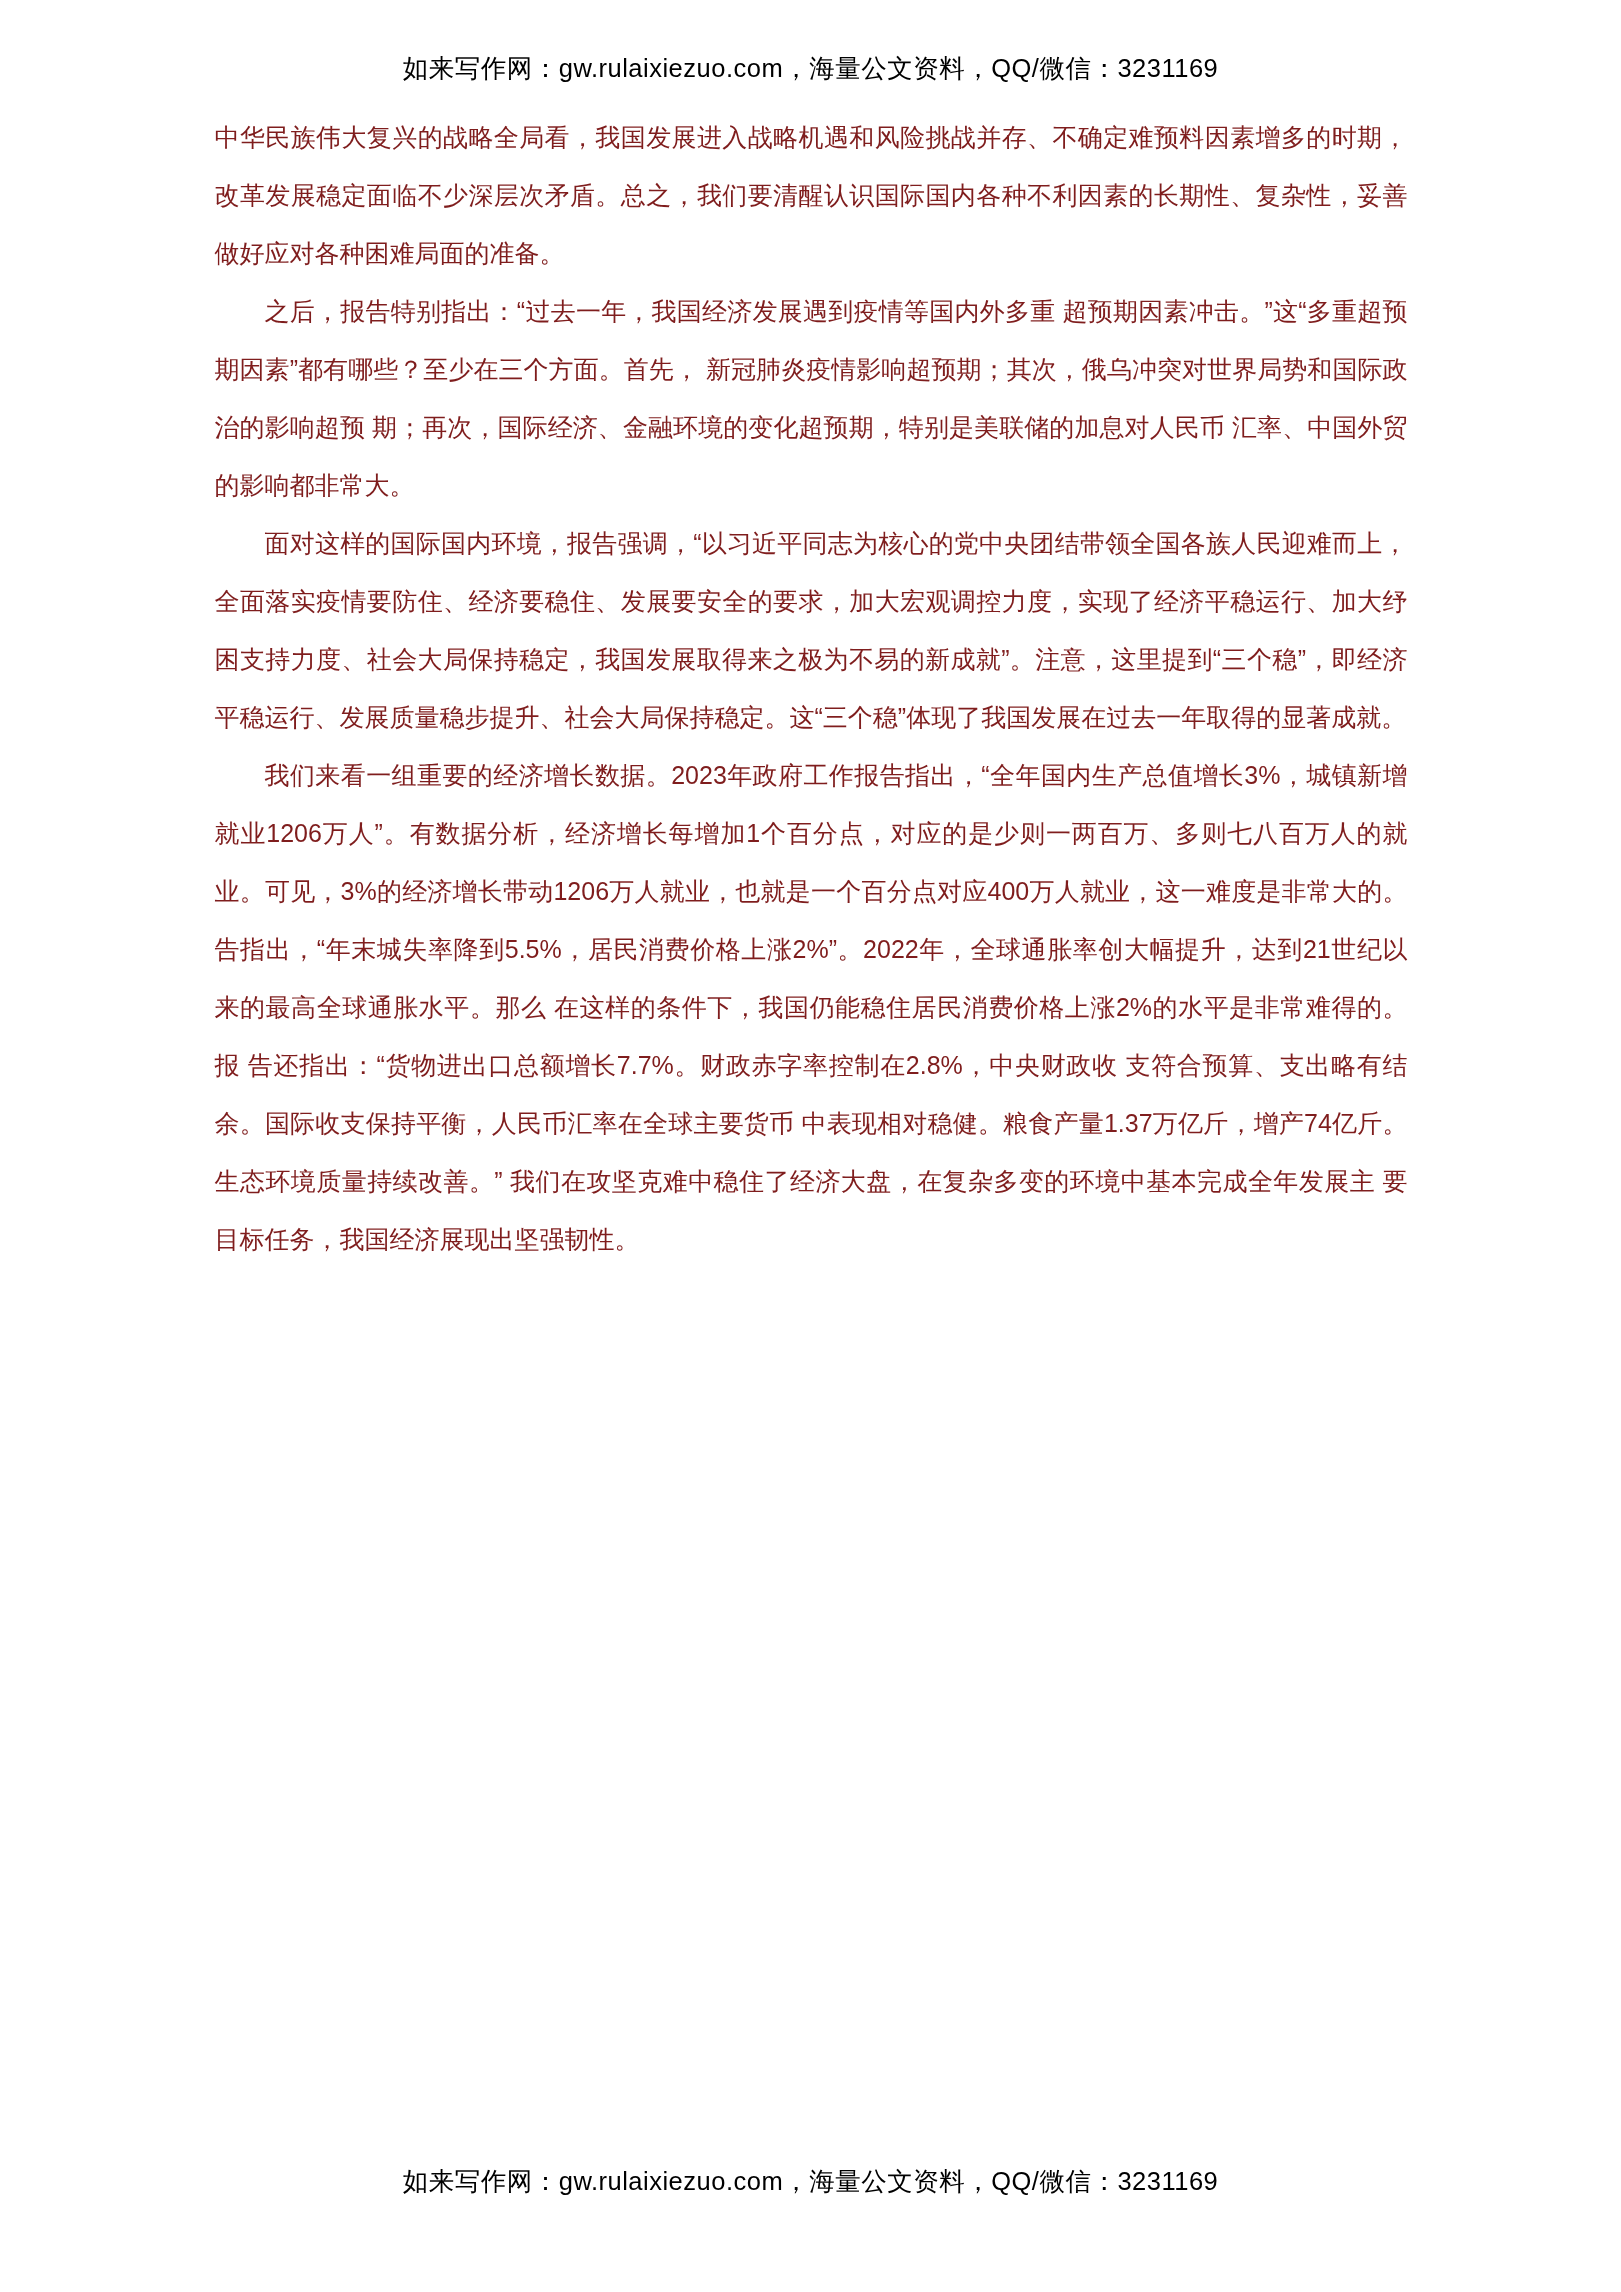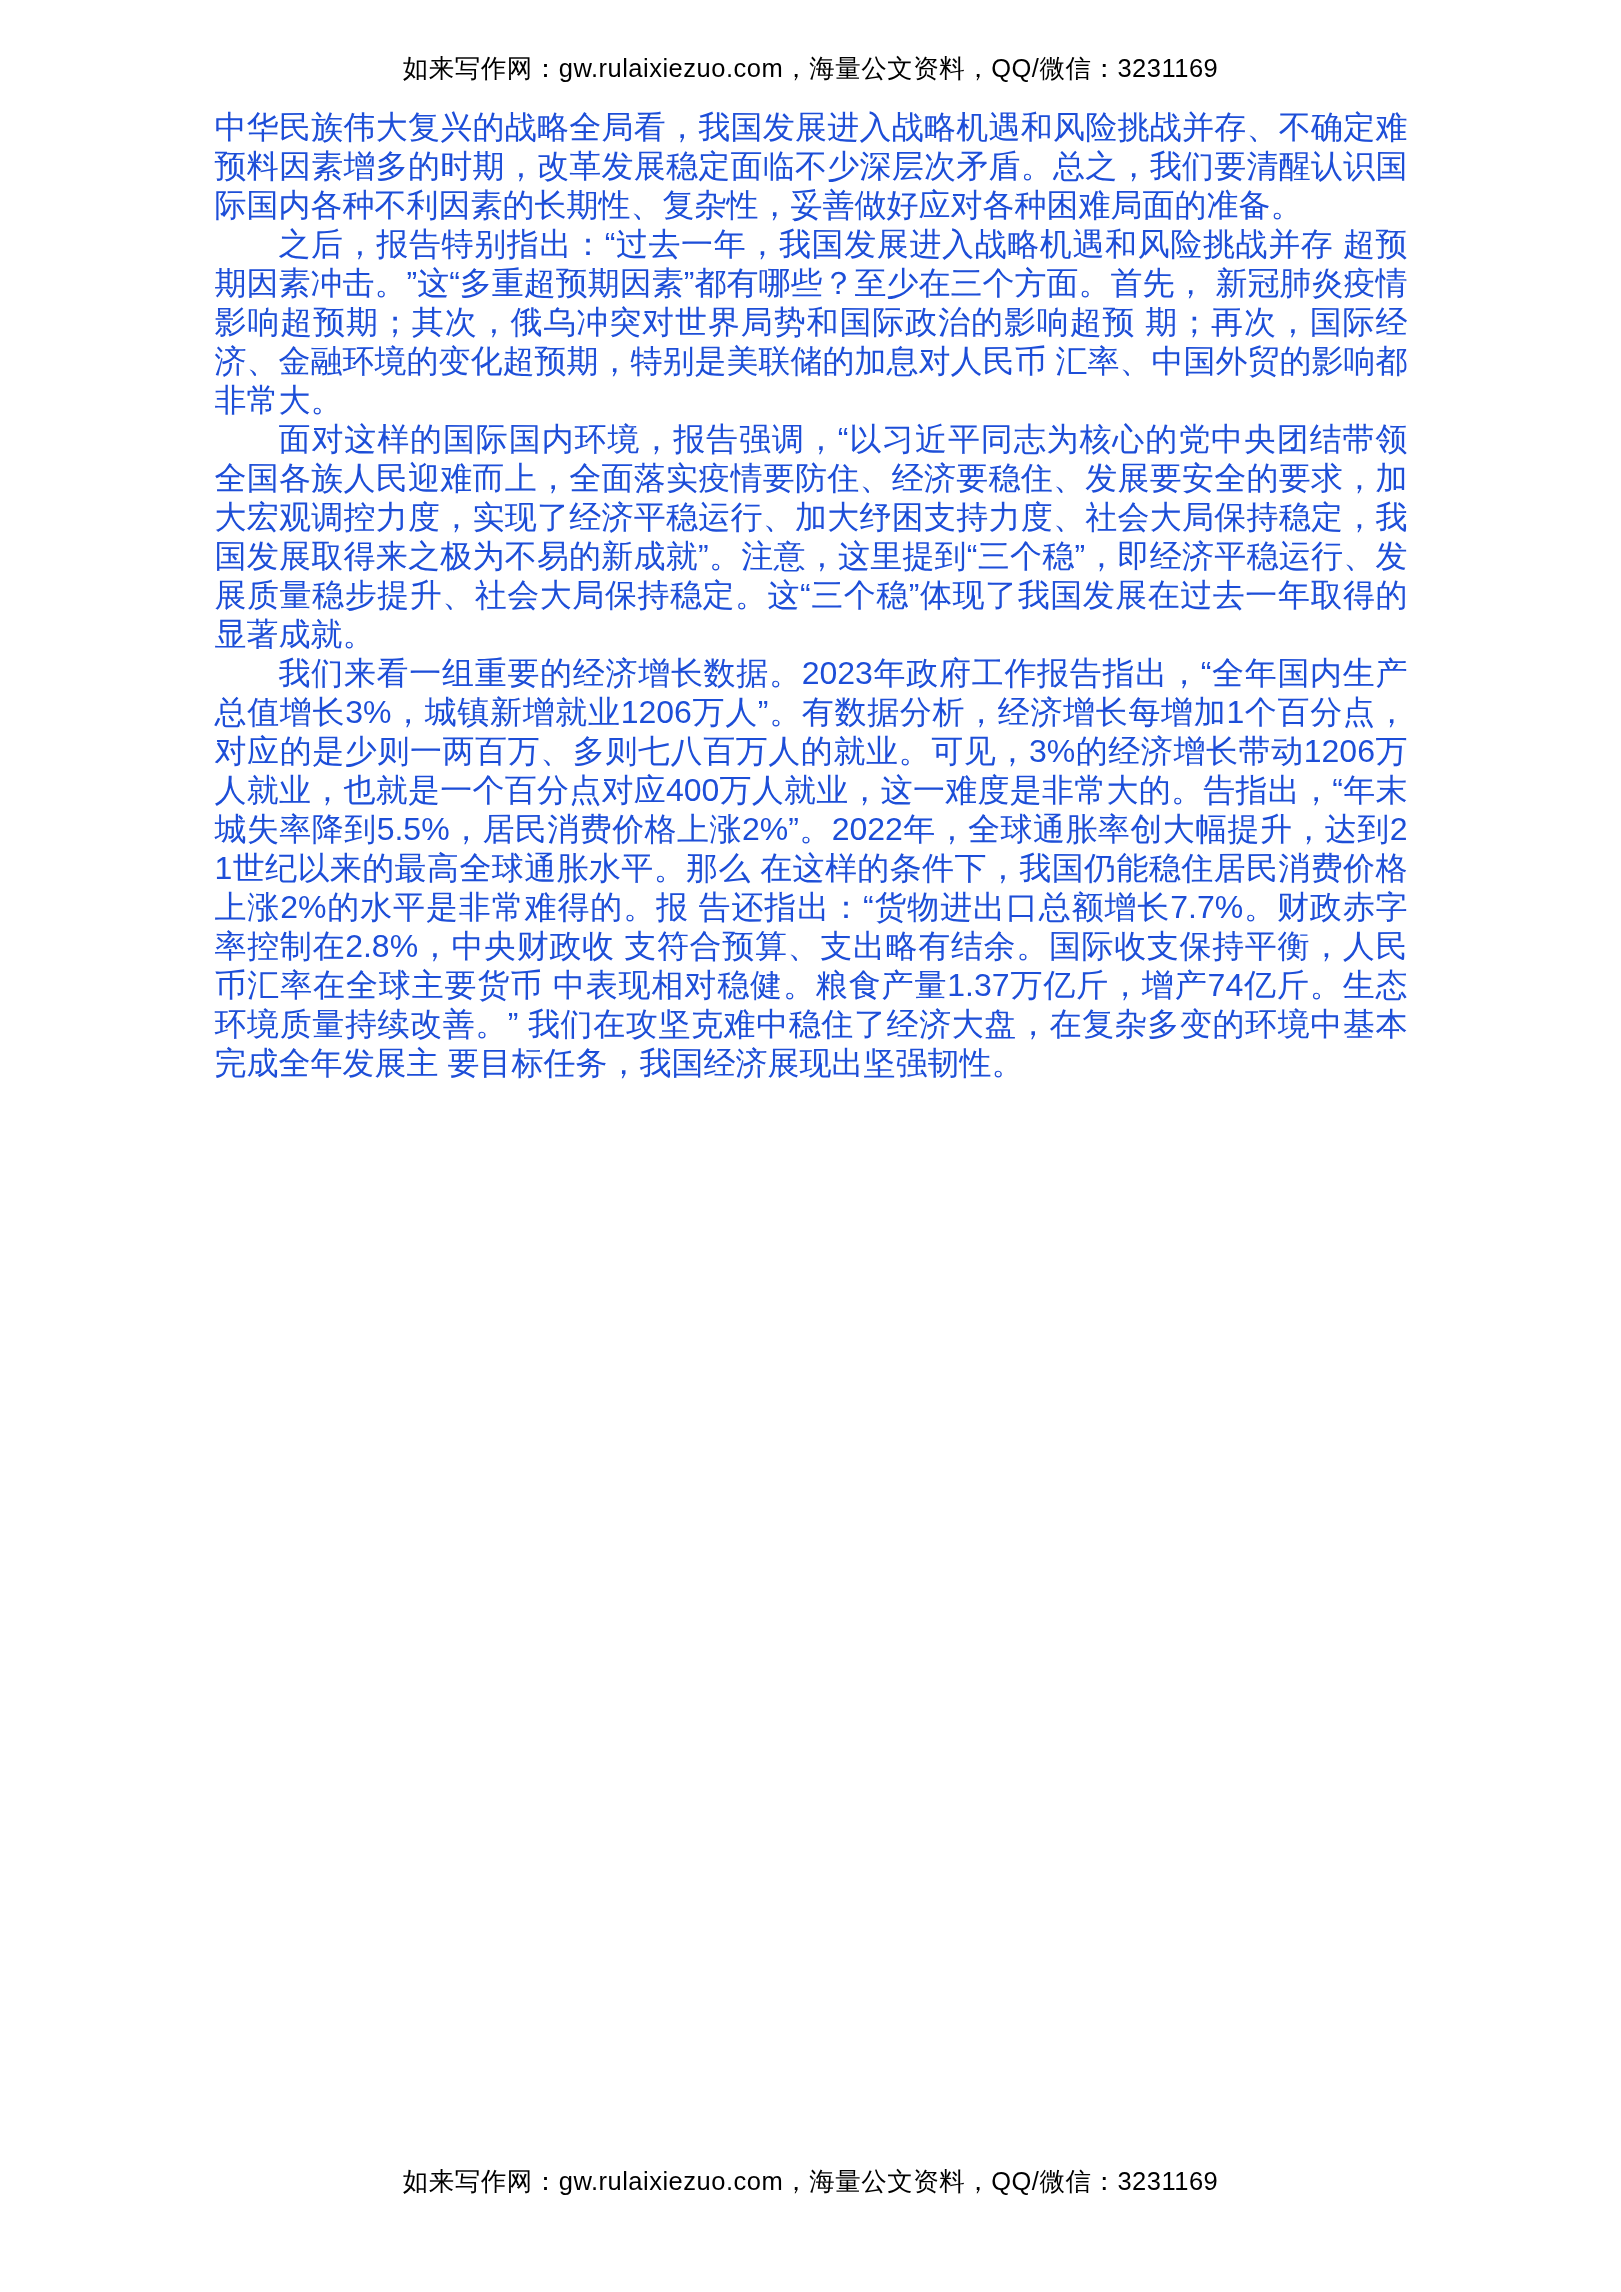--- a/index.html
+++ b/index.html
@@ -36,41 +36,41 @@
   }
   .doc-body {
     position: absolute;
     top: 104px;
     left: 103px;
     right: 102px;
   }
   .doc-body p {
     margin: 0;
     padding: 0;
-    font-size: 32px;
-    line-height: 39px;
+    font-size: 25px;
+    line-height: 58px;
     text-align: justify;
     text-justify: inter-ideograph;
     word-break: break-all;
-    color: #1d4ed8;
+    color: #7f1d1d;
   }
   .doc-body p.indent {
     text-indent: 2em;
   }
 </style>
 </head>
 <body>
 
 <div class="page">
 
   <div class="watermark top">如来写作网：gw.rulaixiezuo.com，海量公文资料，QQ/微信：3231169</div>
 
   <div class="doc-body">
     <p>中华民族伟大复兴的战略全局看，我国发展进入战略机遇和风险挑战并存、不确定难预料因素增多的时期，改革发展稳定面临不少深层次矛盾。总之，我们要清醒认识国际国内各种不利因素的长期性、复杂性，妥善做好应对各种困难局面的准备。</p>
-    <p class="indent">之后，报告特别指出：“过去一年，我国发展进入战略机遇和风险挑战并存 超预期因素冲击。”这“多重超预期因素”都有哪些？至少在三个方面。首先， 新冠肺炎疫情影响超预期；其次，俄乌冲突对世界局势和国际政治的影响超预 期；再次，国际经济、金融环境的变化超预期，特别是美联储的加息对人民币 汇率、中国外贸的影响都非常大。</p>
+    <p class="indent">之后，报告特别指出：“过去一年，我国经济发展遇到疫情等国内外多重 超预期因素冲击。”这“多重超预期因素”都有哪些？至少在三个方面。首先， 新冠肺炎疫情影响超预期；其次，俄乌冲突对世界局势和国际政治的影响超预 期；再次，国际经济、金融环境的变化超预期，特别是美联储的加息对人民币 汇率、中国外贸的影响都非常大。</p>
     <p class="indent">面对这样的国际国内环境，报告强调，“以习近平同志为核心的党中央团结带领全国各族人民迎难而上，全面落实疫情要防住、经济要稳住、发展要安全的要求，加大宏观调控力度，实现了经济平稳运行、加大纾困支持力度、社会大局保持稳定，我国发展取得来之极为不易的新成就”。注意，这里提到“三个稳”，即经济平稳运行、发展质量稳步提升、社会大局保持稳定。这“三个稳”体现了我国发展在过去一年取得的显著成就。</p>
     <p class="indent">我们来看一组重要的经济增长数据。2023年政府工作报告指出，“全年国内生产总值增长3%，城镇新增就业1206万人”。有数据分析，经济增长每增加1个百分点，对应的是少则一两百万、多则七八百万人的就业。可见，3%的经济增长带动1206万人就业，也就是一个百分点对应400万人就业，这一难度是非常大的。告指出，“年末城失率降到5.5%，居民消费价格上涨2%”。2022年，全球通胀率创大幅提升，达到21世纪以来的最高全球通胀水平。那么 在这样的条件下，我国仍能稳住居民消费价格上涨2%的水平是非常难得的。报 告还指出：“货物进出口总额增长7.7%。财政赤字率控制在2.8%，中央财政收 支符合预算、支出略有结余。国际收支保持平衡，人民币汇率在全球主要货币 中表现相对稳健。粮食产量1.37万亿斤，增产74亿斤。生态环境质量持续改善。” 我们在攻坚克难中稳住了经济大盘，在复杂多变的环境中基本完成全年发展主 要目标任务，我国经济展现出坚强韧性。</p>
   </div>
 
   <div class="watermark bottom">如来写作网：gw.rulaixiezuo.com，海量公文资料，QQ/微信：3231169</div>
 
 </div>
 
 
 </body></html>

